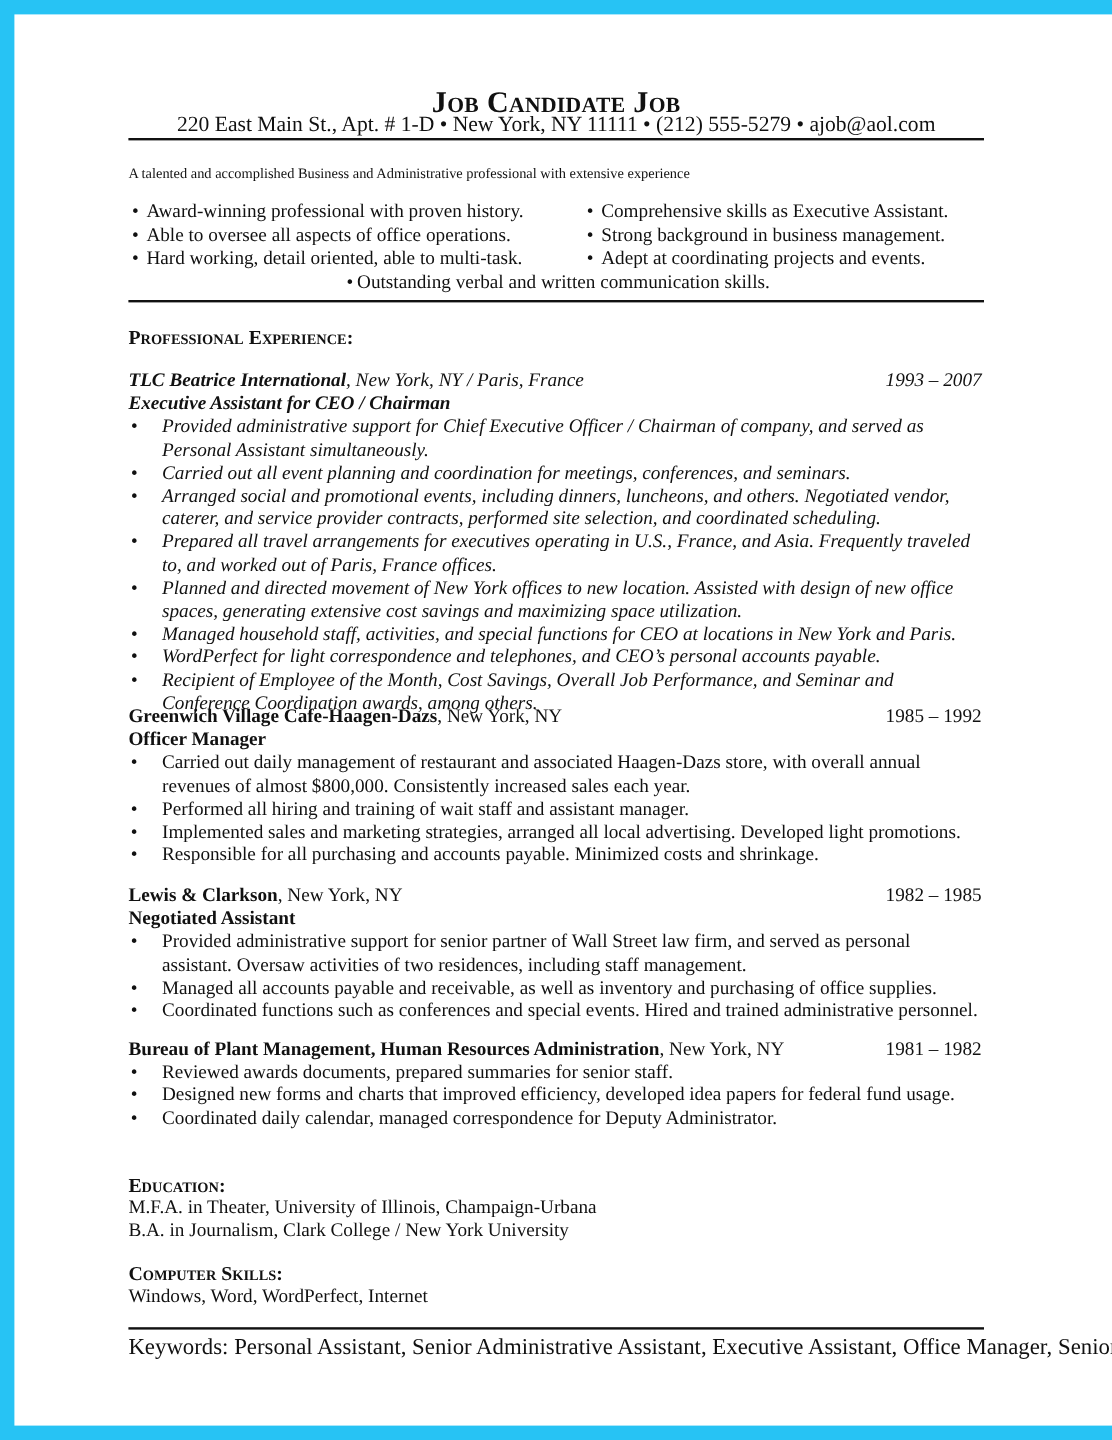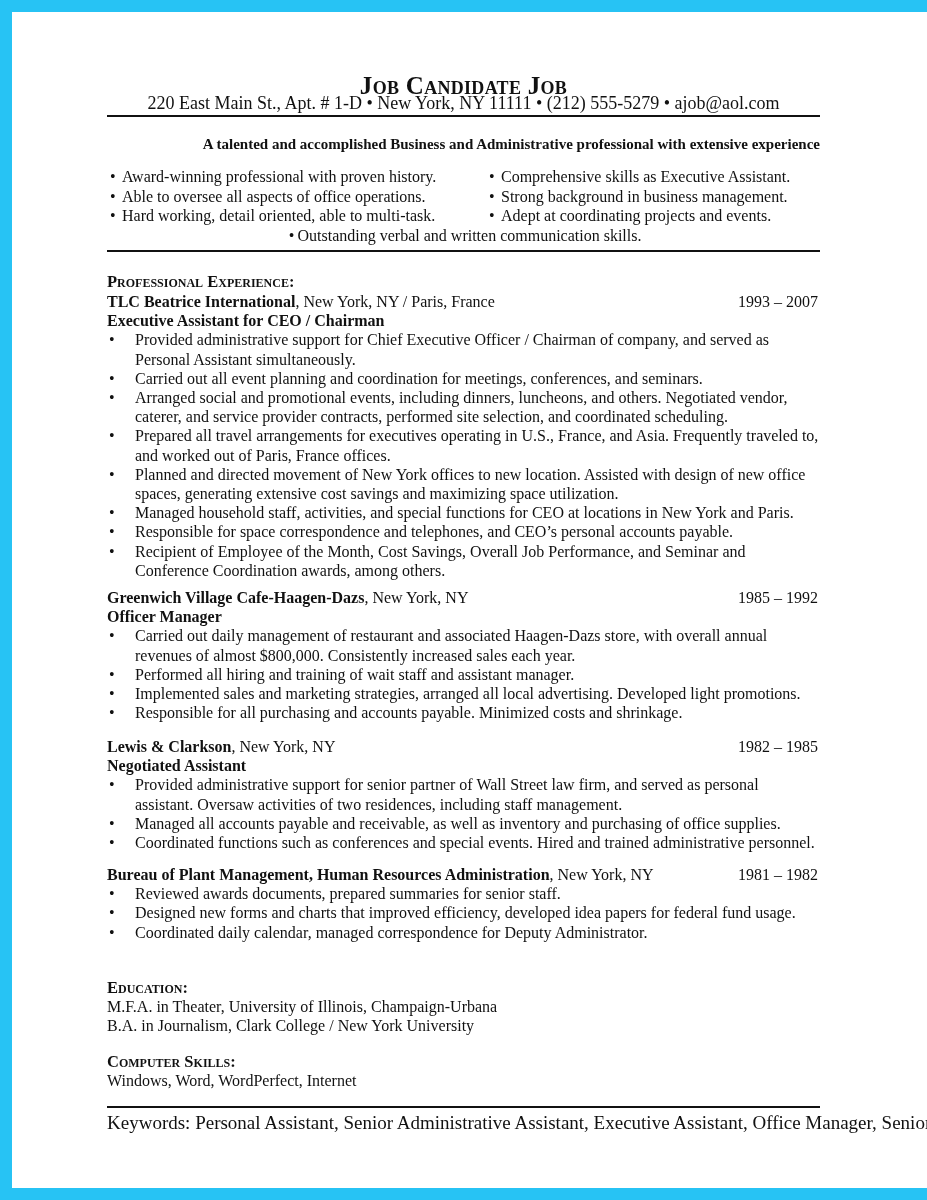--- a/index.html
+++ b/index.html
@@ -37,22 +37,22 @@
       text-align: center;
       font-size: 18px;
       line-height: 20px;
     }
     .rule {
       position: absolute; left: 0; width: 713px;
       height: 2px; background: #111;
     }
     .tagline {
       position: absolute; left: 0; top: 121px; width: 713px;
-      text-align: right; font-weight: bold;
-      font-size: 15px; line-height: 22px;
+      text-align: left; font-weight: normal;
+      font-size: 12px; line-height: 22px;
     }
     .summary {
       position: absolute; left: 0; top: 155px; width: 713px;
       font-size: 16px; line-height: 19.5px;
     }
     .summary .col {
       position: absolute; top: 0;
     }
     .summary .col.left { left: 3px; }
     .summary .col.right { left: 382px; }
@@ -108,34 +108,34 @@
       </div>
       <div class="center">Outstanding verbal and written communication skills.</div>
     </div>
 
     <div class="rule" style="top:238px;"></div>
 
     <div class="block" style="top:260px;">
       <div class="section-title">Professional Experience:</div>
     </div>
 
-    <div class="job" style="top:280px;">
+    <div class="job" style="top:296px;font-style:italic;">
       <div class="job-head">
         <span class="org">TLC Beatrice International</span><span>, New York, NY / Paris, France</span>
         <span class="dates">1993 – 2007</span>
       </div>
       <div class="job-title">Executive Assistant for CEO / Chairman</div>
       <ul class="bullets">
         <li>Provided administrative support for Chief Executive Officer / Chairman of company, and served as Personal Assistant simultaneously.</li>
         <li>Carried out all event planning and coordination for meetings, conferences, and seminars.</li>
         <li>Arranged social and promotional events, including dinners, luncheons, and others.  Negotiated vendor, caterer, and service provider contracts, performed site selection, and coordinated scheduling.</li>
         <li>Prepared all travel arrangements for executives operating in U.S., France, and Asia.  Frequently traveled to, and worked out of Paris, France offices.</li>
         <li>Planned and directed movement of New York offices to new location.  Assisted with design of new office spaces, generating extensive cost savings and maximizing space utilization.</li>
         <li>Managed household staff, activities, and special functions for CEO at locations in New York and Paris.</li>
-        <li>Responsible for space correspondence and telephones, and CEO’s personal accounts payable.</li>
+        <li>WordPerfect for light correspondence and telephones, and CEO’s personal accounts payable.</li>
         <li>Recipient of Employee of the Month, Cost Savings, Overall Job Performance, and Seminar and Conference Coordination awards, among others.</li>
       </ul>
     </div>
 
     <div class="job" style="top:576px;">
       <div class="job-head">
         <span class="org">Greenwich Village Cafe-Haagen-Dazs</span><span>, New York, NY</span>
         <span class="dates">1985 – 1992</span>
       </div>
       <div class="job-title">Officer Manager</div>

